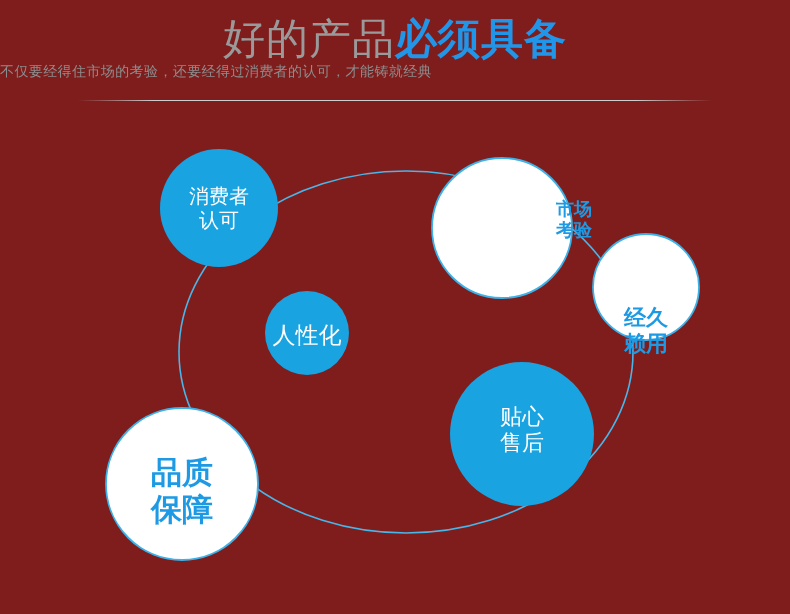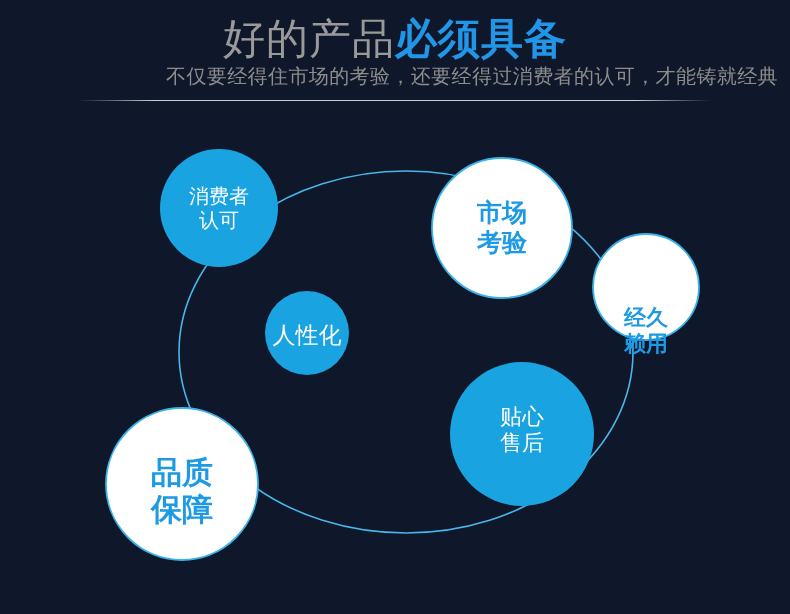--- a/index.html
+++ b/index.html
@@ -4,21 +4,21 @@
 <style>
   html, body {
     margin: 0;
     padding: 0;
     background: #ffffff;
   }
   #page {
     position: relative;
     width: 790px;
     height: 614px;
-    background: #0f172a;
+    background: #7f1d1d;
     overflow: hidden;
     font-family: "DejaVu Sans", "Liberation Sans", sans-serif;
   }
 
   
   #header {
     position: absolute;
     left: 0;
     top: 0;
     width: 790px;
@@ -42,23 +42,23 @@
   }
   #title-blue {
     color: #2196e8;
     font-weight: bold;
   }
   #subtitle {
     position: absolute;
     left: 0;
     top: 63px;
     width: 778px;
-    text-align: right;
+    text-align: left;
     white-space: nowrap;
-    font-size: 20px;
+    font-size: 14px;
     color: #8d8d8d;
     letter-spacing: 0.4px;
   }
   #header-rule {
     position: absolute;
     left: 78px;
     top: 100px;
     width: 634px;
     height: 1px;
     background: linear-gradient(to right,
@@ -128,21 +128,21 @@
       <circle cx="307" cy="229" r="42" fill="#19a3e1"></circle>
 
       <circle cx="522" cy="330" r="72" fill="#19a3e1"></circle>
     </svg>
 
     <div class="bubble-label lbl-solid" style="left:139px; top:81px; width:160px; font-size:20px;">
       <div>消费者</div>
       <div>认可</div>
     </div>
 
-    <div class="bubble-label lbl-outline" style="left:412px; top:94px; width:180px; font-size:25px;">
+    <div class="bubble-label lbl-outline" style="left:412px; top:94px; width:180px; font-size:18px;text-align:right;">
       <div>市场</div>
       <div>考验</div>
     </div>
 
     <div class="bubble-label lbl-outline" style="left:566px; top:156px; width:160px; font-size:22px;margin-top:45px;">
       <div>经久</div>
       <div>赖用</div>
     </div>
 
     <div class="bubble-label lbl-solid" style="left:227px; top:218px; width:160px; font-size:23px;">

